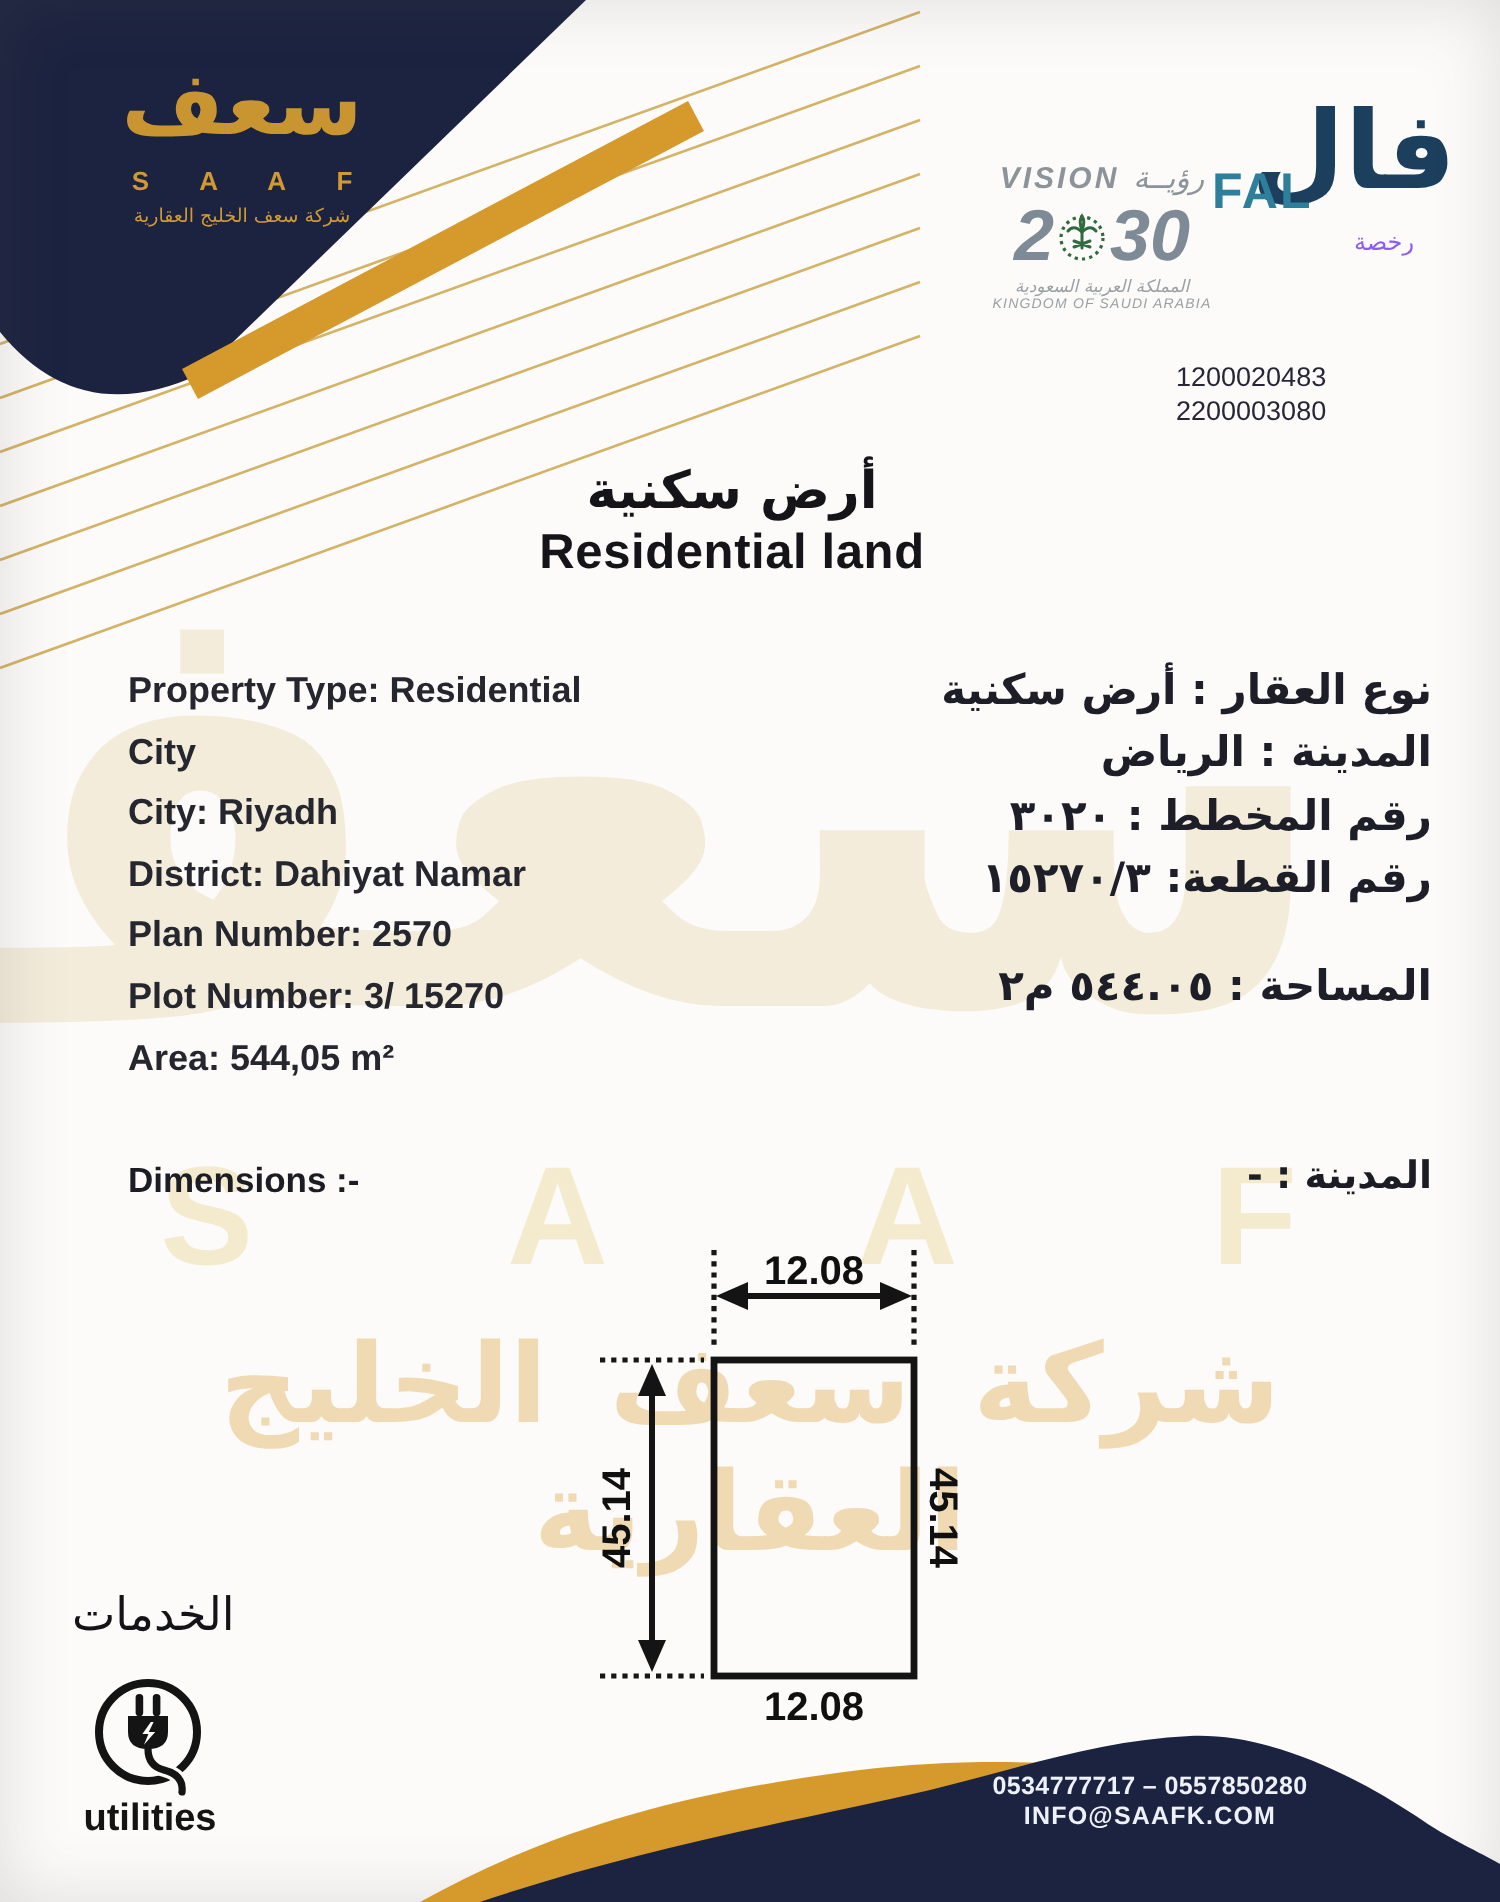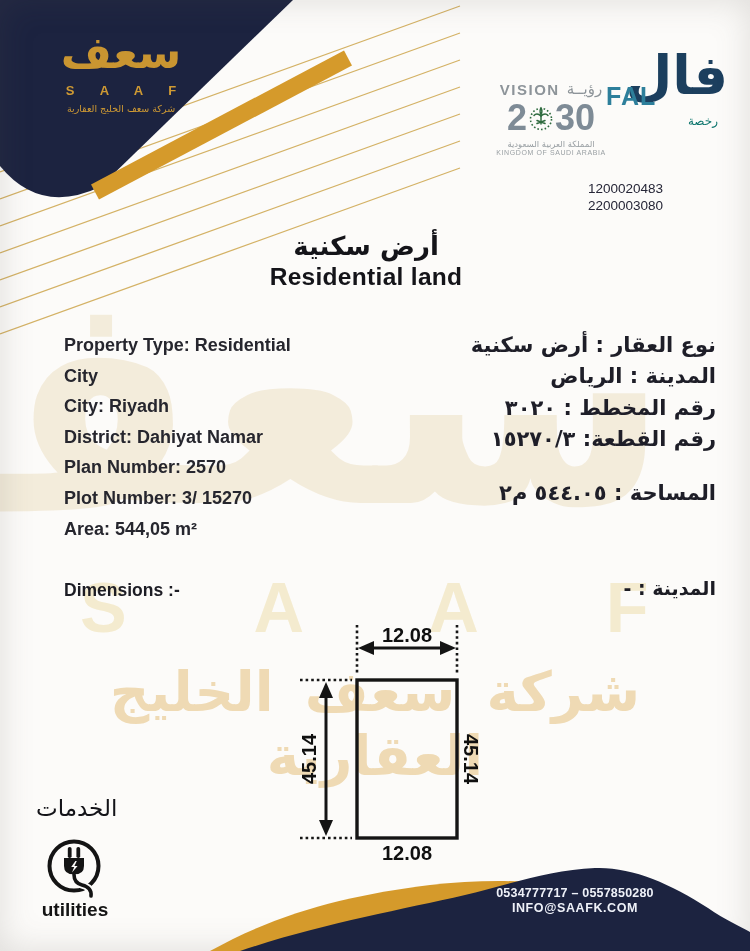--- a/index.html
+++ b/index.html
@@ -24,34 +24,34 @@
     direction:rtl;word-spacing:12px;font-family:"DejaVu Sans",sans-serif;}
 
   
   .corner-decor{left:0;top:0;}
   .brand{left:40px;top:26px;width:162px;text-align:center;color:#c99531;}
   .brand-callig{font-size:44px;line-height:54px;font-weight:bold;font-family:"DejaVu Sans",sans-serif;direction:rtl;}
   .brand-latin{font-size:13px;letter-spacing:11px;margin-top:3px;padding-left:11px;font-weight:bold;color:#cf9a33;}
   .brand-company{font-size:9.5px;margin-top:5px;direction:rtl;color:#cf9a33;font-family:"DejaVu Sans",sans-serif;}
 
   
-  .vision-logo{left:487px;top:80px;width:128px;text-align:center;color:#8d9499;}
+  .vision-logo{left:487px;top:80px;width:128px;text-align:center;color:#8d9499;font-style:italic;}
   .vision-row1{display:flex;justify-content:center;align-items:center;gap:7px;}
   .vision-en{font-size:15px;letter-spacing:1.5px;font-weight:600;}
   .vision-ar{font-size:15px;direction:rtl;font-family:"DejaVu Sans",sans-serif;}
   .vision-row2{display:flex;justify-content:center;align-items:center;margin-top:1px;}
   .vision-digit{font-size:36px;font-weight:bold;color:#7e8b96;line-height:38px;}
   .vision-kingdom-ar{font-size:8.5px;direction:rtl;margin-top:2px;color:#9aa0a4;font-family:"DejaVu Sans",sans-serif;}
   .vision-kingdom-en{font-size:7px;letter-spacing:.6px;color:#9aa0a4;}
 
   .fal-logo{left:602px;top:52px;width:128px;height:94px;}
   .fal-ar{position:absolute;right:2px;top:-8px;font-size:54px;line-height:64px;font-weight:bold;
     color:#1c3f5e;direction:rtl;font-family:"DejaVu Sans",sans-serif;}
   .fal-en{position:absolute;left:4px;top:30px;font-size:25px;font-weight:bold;letter-spacing:1px;color:#2d7f9b;}
-  .fal-license{position:absolute;right:12px;top:62px;font-size:12px;color:#0f766e;direction:rtl;font-family:Liberation Sans, sans-serif;}
+  .fal-license{position:absolute;right:23px;top:62px;font-size:12px;color:#8b5cf6;direction:rtl;font-family:Liberation Sans, sans-serif;}
 
   
   .ref-numbers{left:588px;top:181px;font-size:13.5px;line-height:16.5px;color:#262637;}
 
   
   .title{left:0;top:231px;width:732px;text-align:center;color:#141419;}
   .title-ar{font-size:26px;font-weight:bold;direction:rtl;font-family:"DejaVu Sans",sans-serif;}
   .title-en{font-size:24.5px;font-weight:bold;margin-top:2px;letter-spacing:.3px;}
 
   

